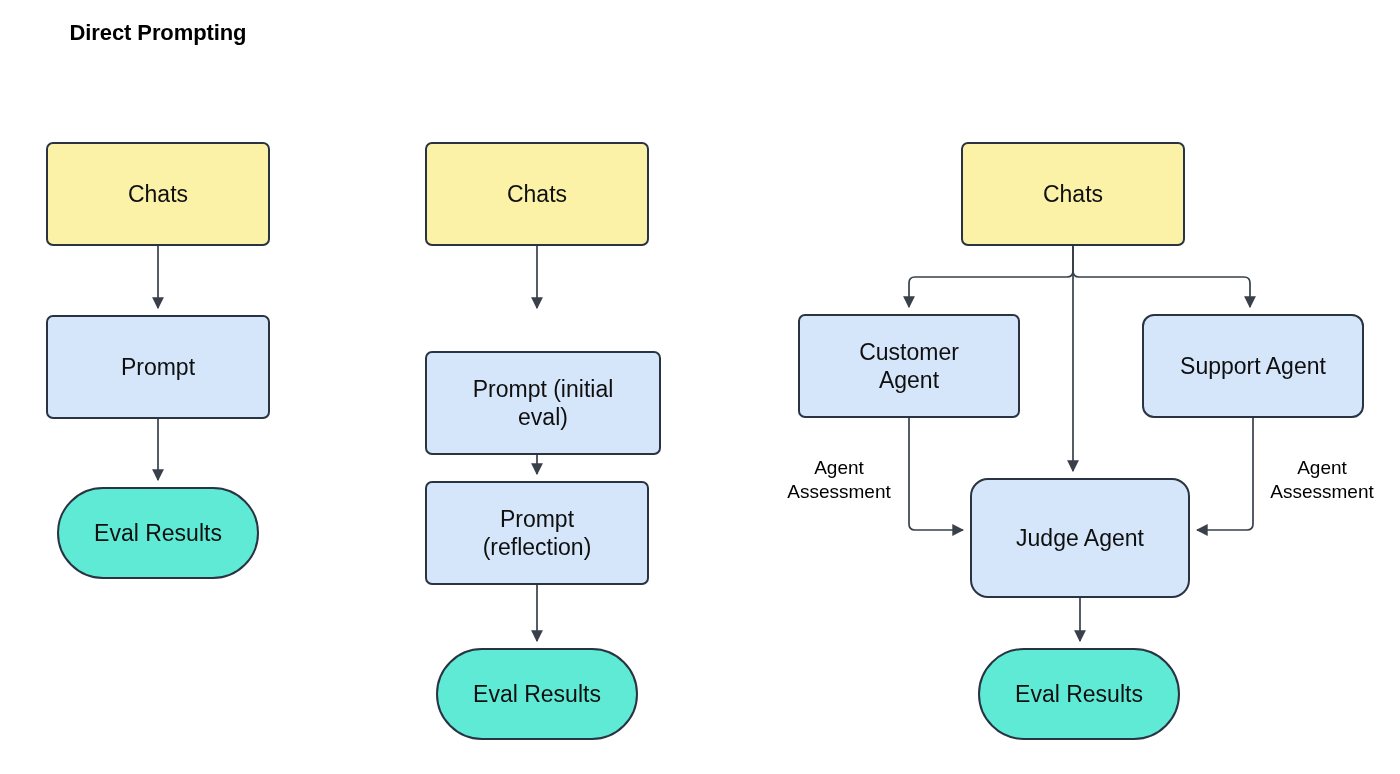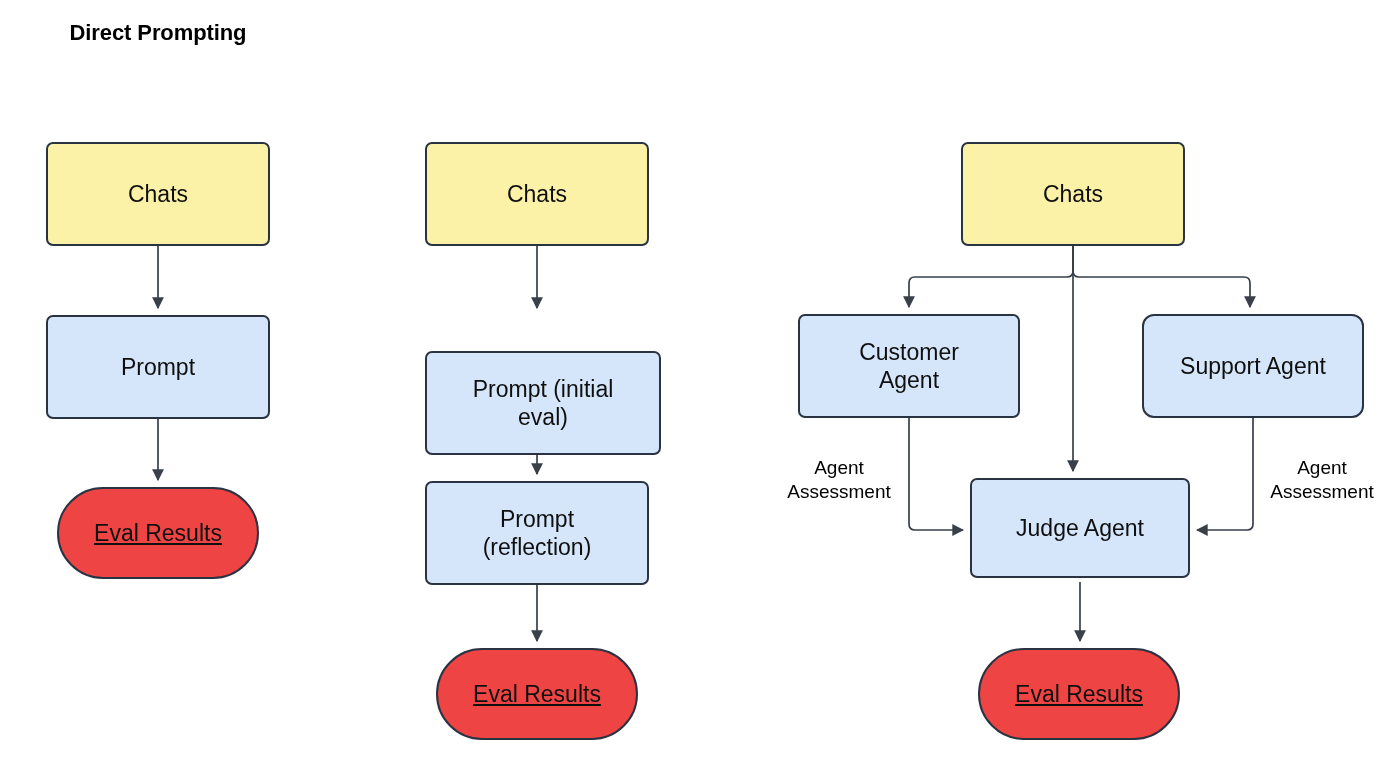--- a/index.html
+++ b/index.html
@@ -57,22 +57,21 @@
   .node.stadium {
     border-radius: 999px;
   }
   .node.yellow {
     background: #fbf2a8;
   }
   .node.blue {
     background: #d5e6fa;
   }
   .node.green {
-    background: #ef4444;
-    text-decoration: underline;
+    background: #5eead4;
   }
   .node .node-label {
     display: block;
     white-space: pre-line;
   }
   .edge-label {
     position: absolute;
     font-size: 19px;
     color: #000000;
     line-height: 1.25;
@@ -141,21 +140,21 @@
   <div class="node rect yellow" style="left:961px; top:142px; width:224px; height:104px;">
     <span class="node-label">Chats</span>
   </div>
   <div class="node rect blue" style="left:798px; top:314px; width:222px; height:104px;">
     <span class="node-label">Customer
 Agent</span>
   </div>
   <div class="node rect blue" style="left:1142px; top:314px; width:222px; height:104px;border-radius:12px;">
     <span class="node-label">Support Agent</span>
   </div>
-  <div class="node rect blue" style="left:970px; top:478px; width:220px; height:100px;">
+  <div class="node rect blue" style="left:970px; top:478px; width:220px; height:120px;border-radius:18px;">
     <span class="node-label">Judge Agent</span>
   </div>
   <div class="node stadium green" style="left:978px; top:648px; width:202px; height:92px;">
     <span class="node-label">Eval Results</span>
   </div>
 
   <div class="edge-label" style="left:778px; top:456px; width:122px;">Agent
 Assessment</div>
   <div class="edge-label" style="left:1260px; top:456px; width:124px;">Agent
 Assessment</div>

